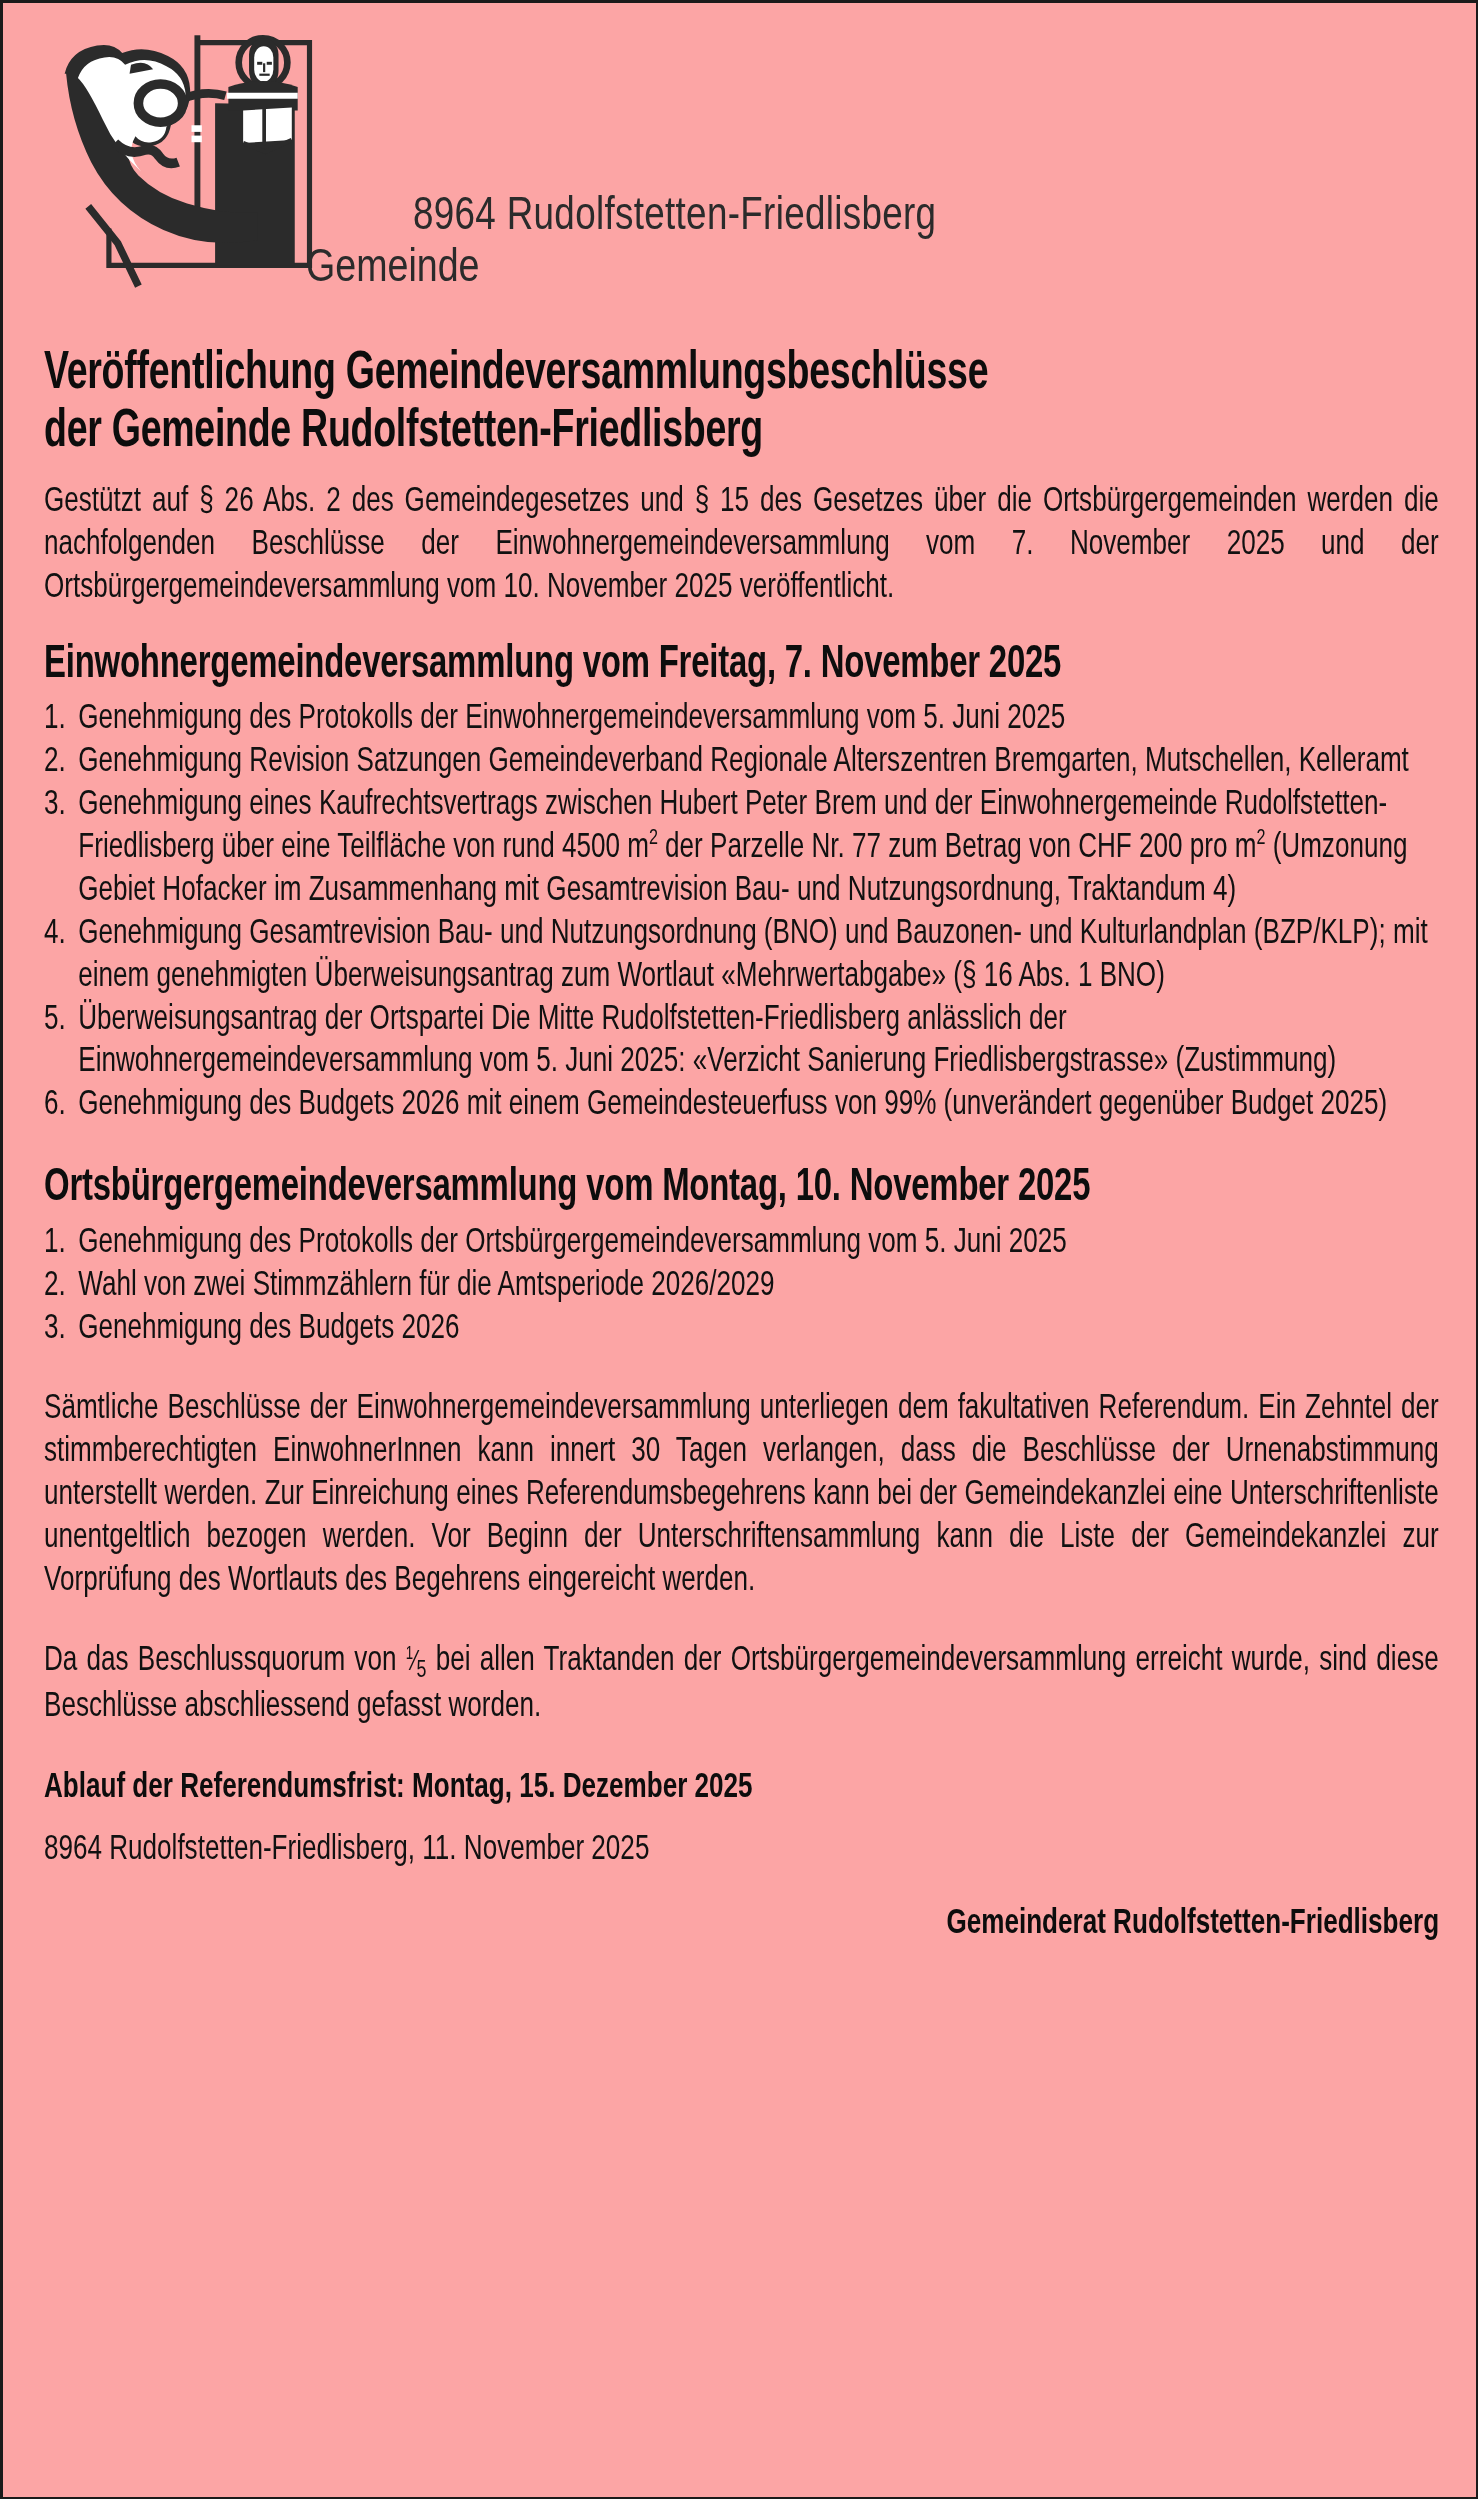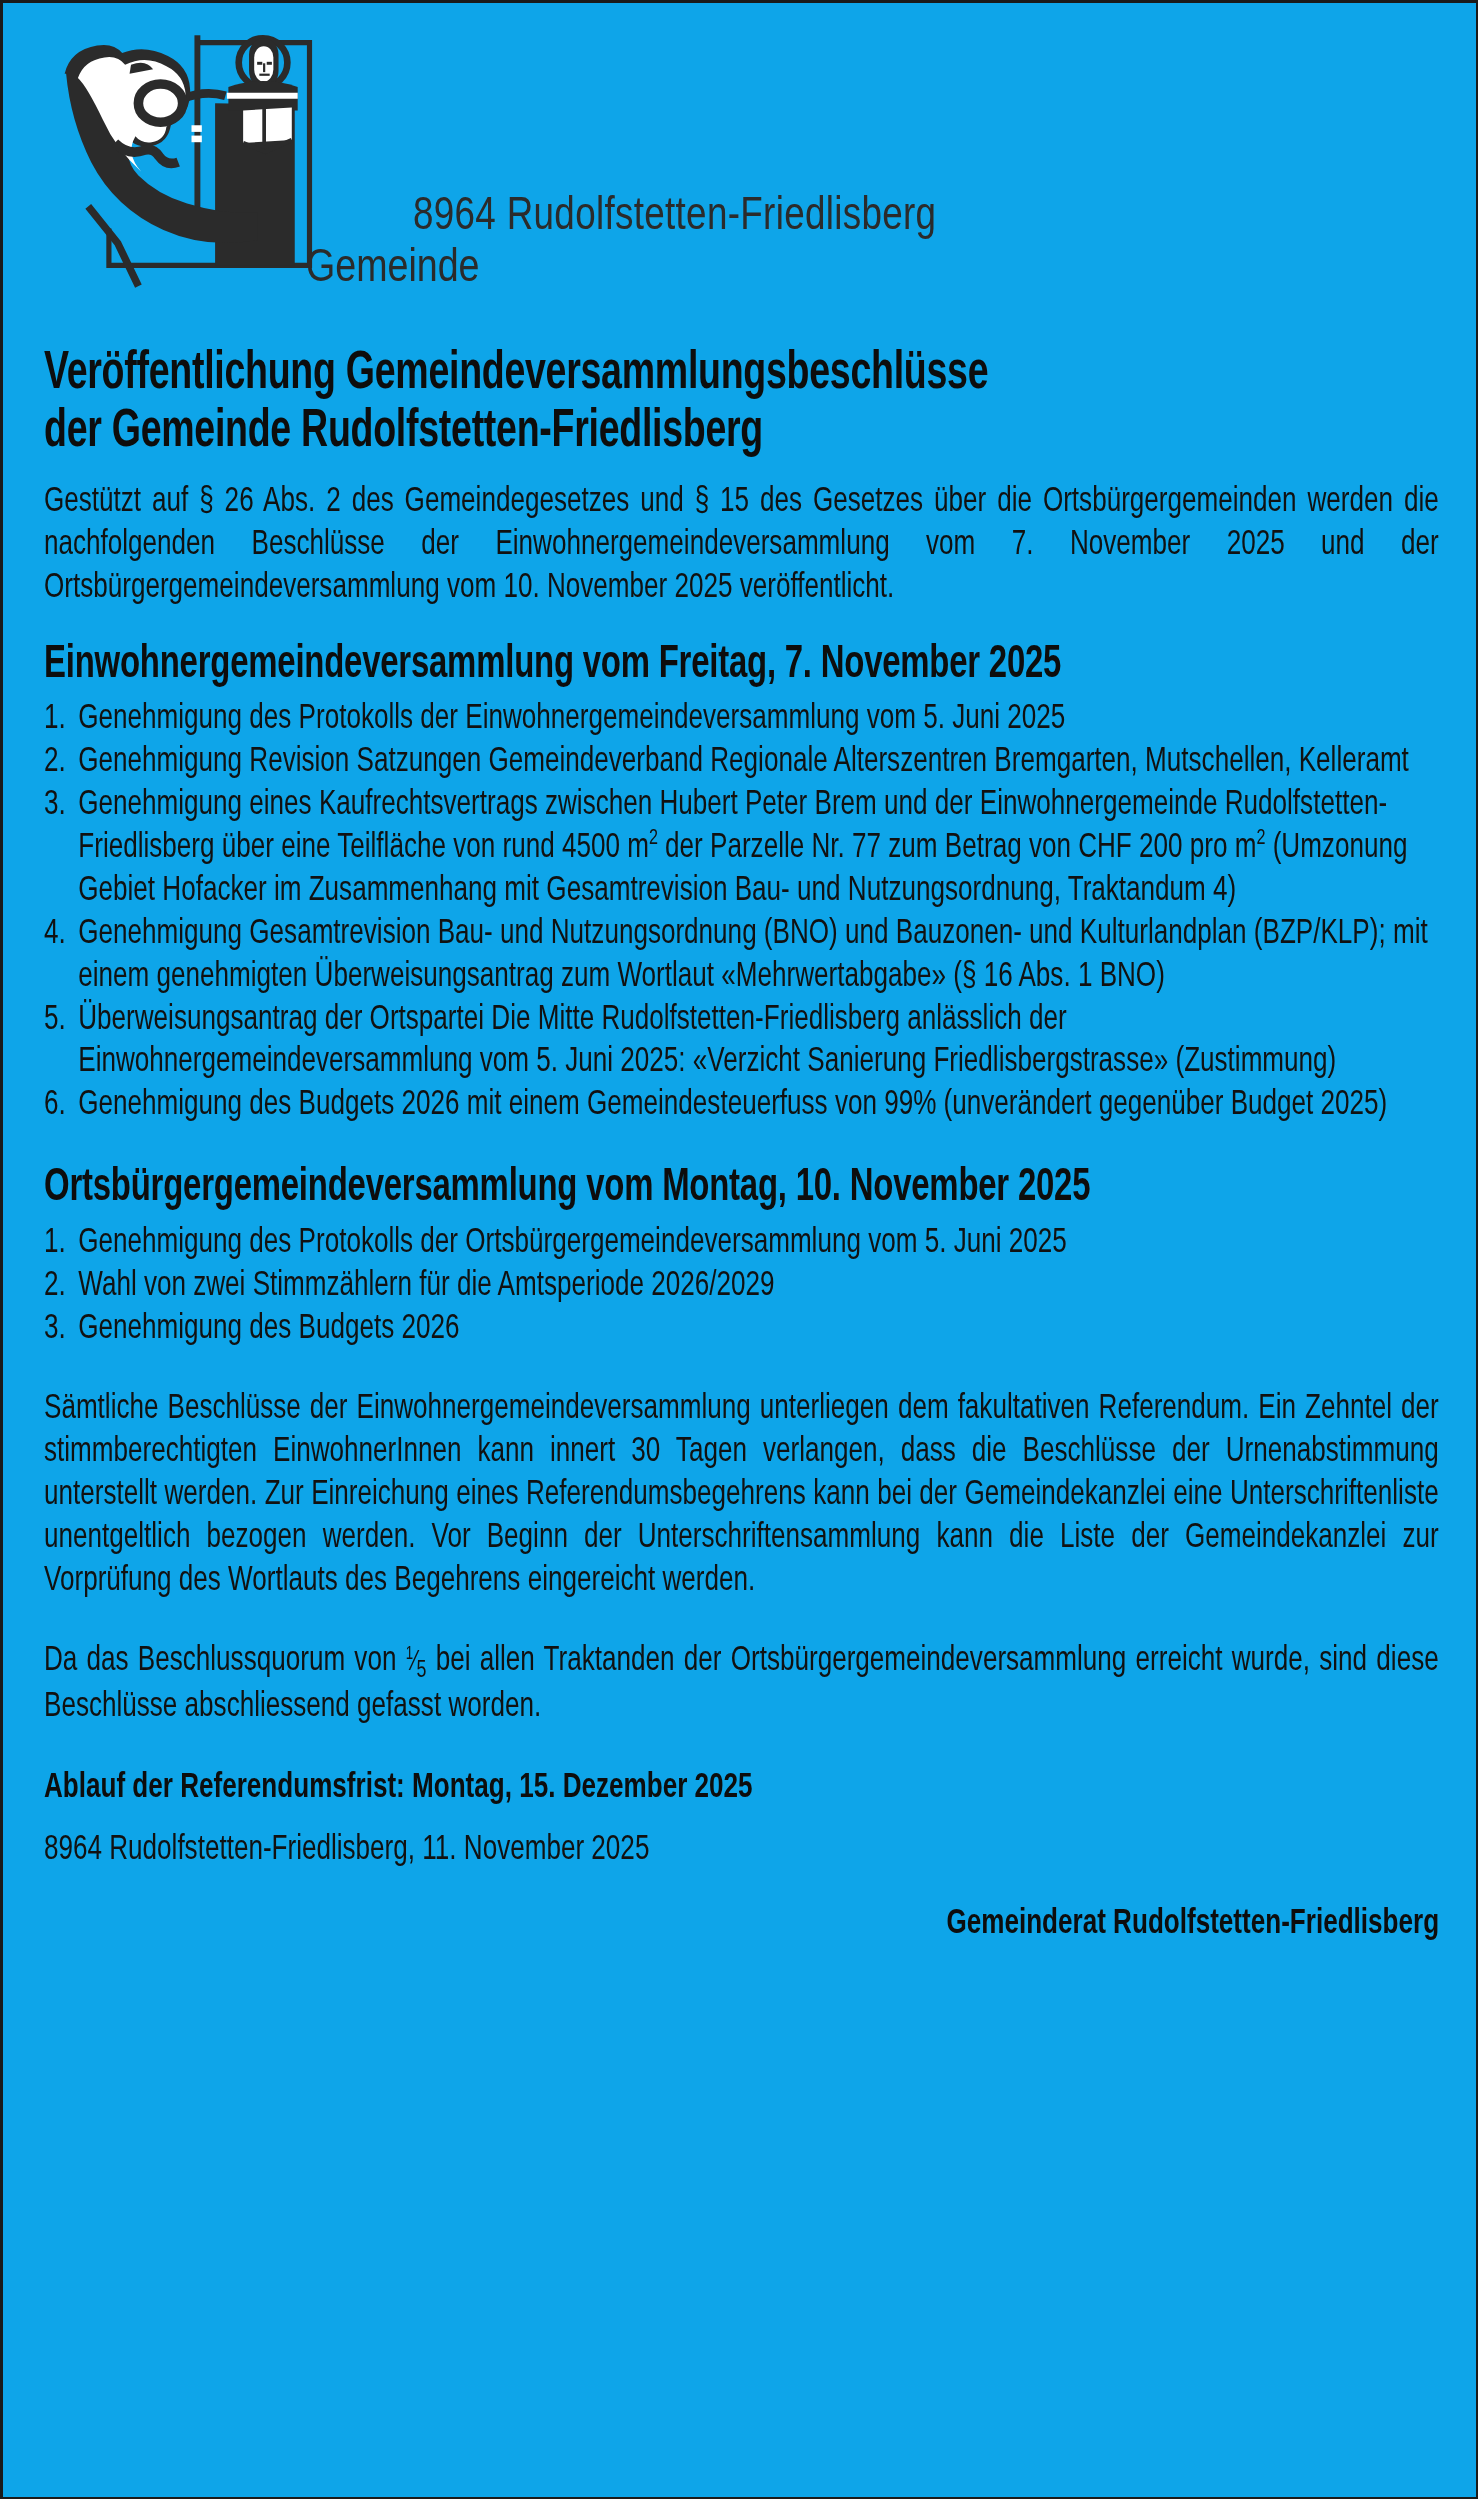--- a/index.html
+++ b/index.html
@@ -10,21 +10,21 @@
   }
   body {
     font-family: "Liberation Sans", sans-serif;
     color: #000000;
   }
   .page {
     position: relative;
     width: 1479px;
     height: 2500px;
     box-sizing: border-box;
-    background: #0ea5e9;
+    background: #fca5a5;
     border: 3px solid #1a1a1a;
     overflow: hidden;
   }
   .inner {
     position: absolute;
     left: 41px;
     top: 13.3px;
     right: 34px;
     width: 1395px;
     box-sizing: border-box;

